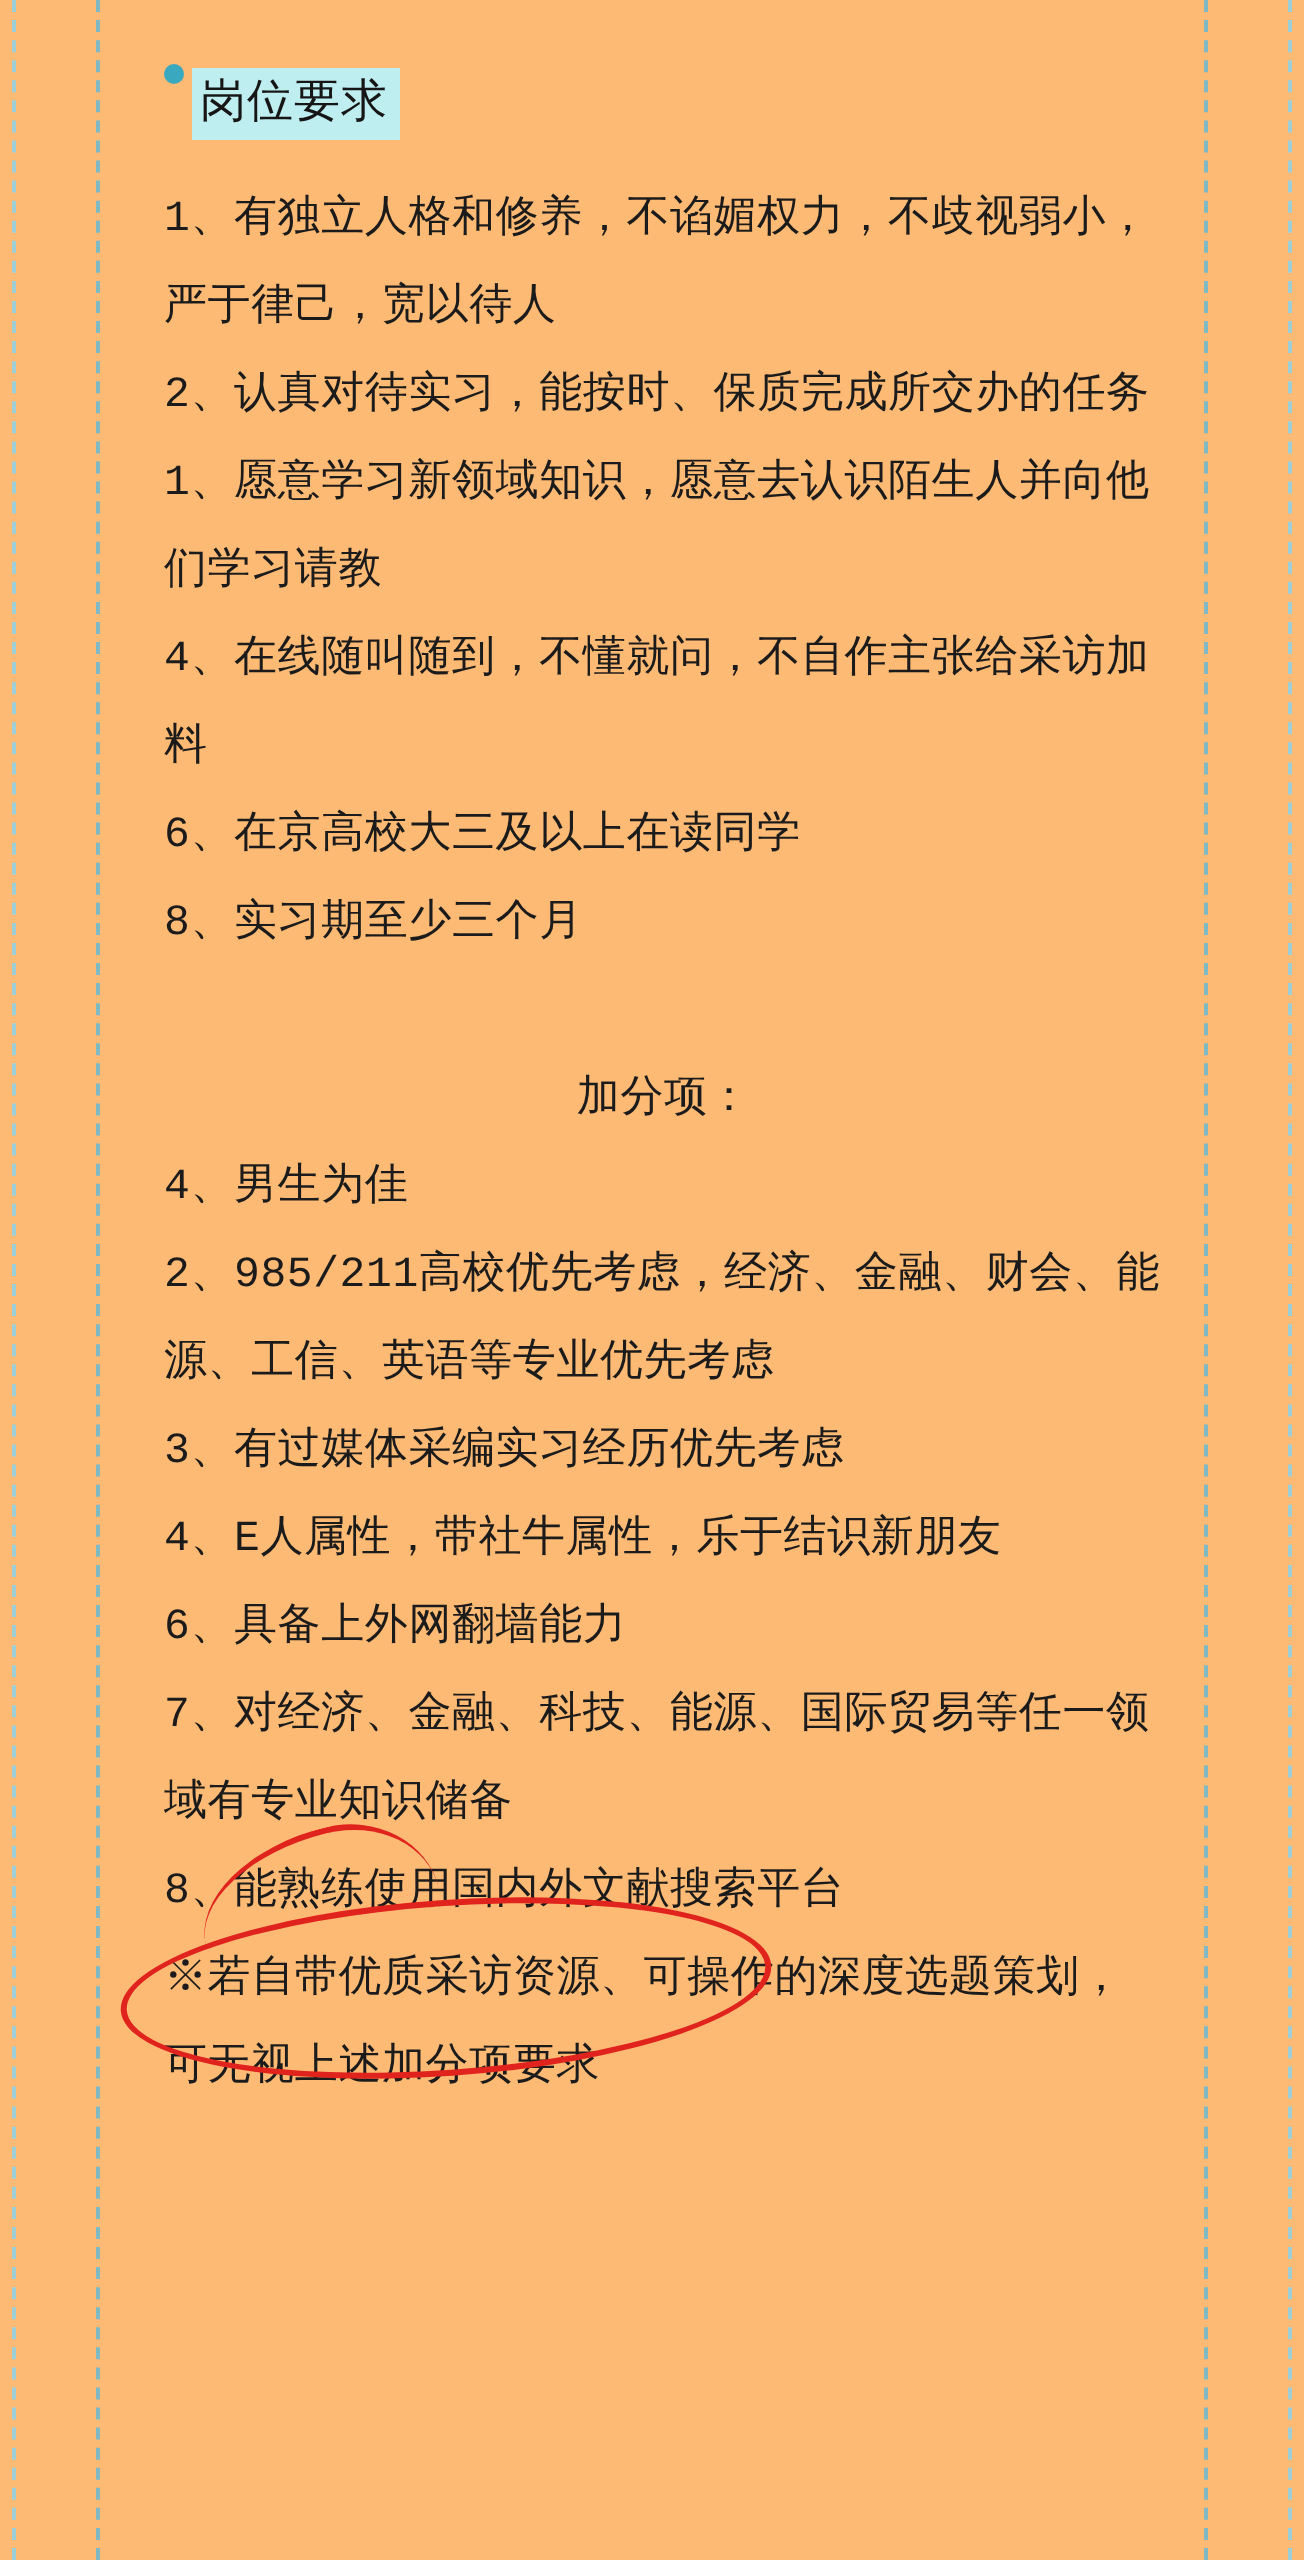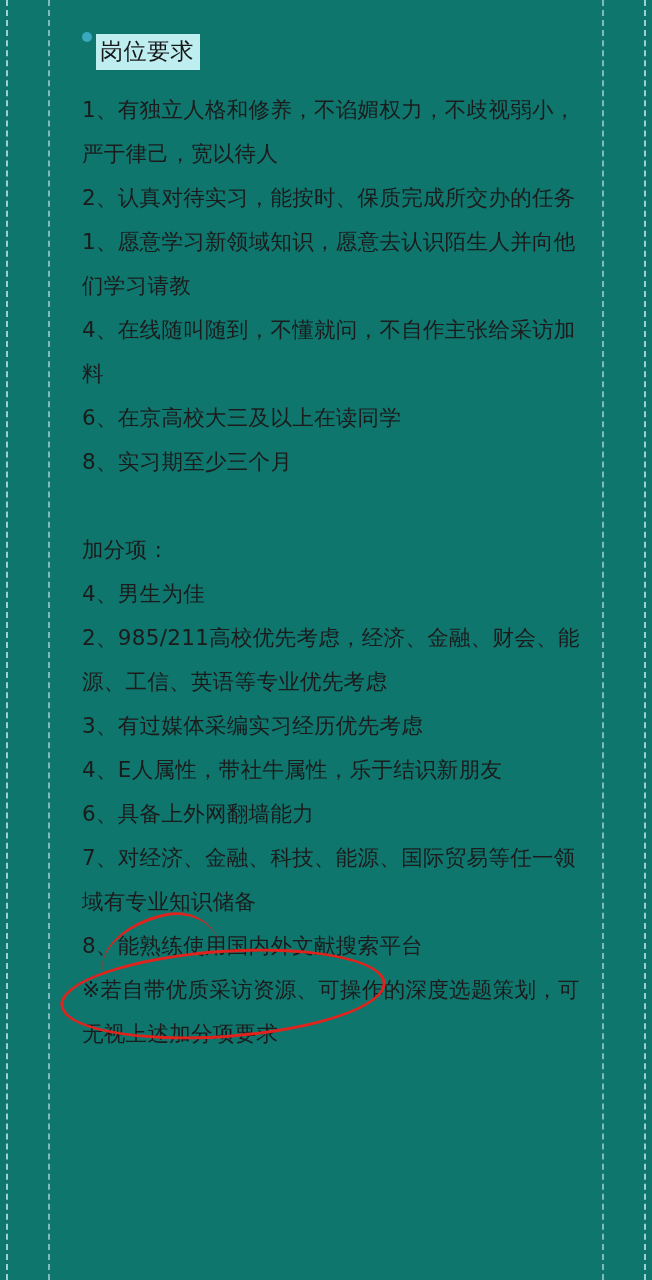--- a/index.html
+++ b/index.html
@@ -12,21 +12,21 @@
     background: #ffffff;
     font-family: "DejaVu Sans", sans-serif;
     overflow: hidden;
     position: relative;
   }
 
   
   .page {
     position: absolute;
     inset: 0;
-    background: #0f766e;
+    background: #fdba74;
   }
   .dash-left, .dash-right {
     position: absolute;
     top: 0;
     bottom: 0;
     width: 0;
     border-left: 2px dashed #7fb9c4;
   }
   .dash-left { left: 48px; }
   .dash-right { right: 48px; }
@@ -67,32 +67,34 @@
     position: relative;
     top: 8px;
     left: -2px;
   }
 
   .body-block {
     font-size: 21.5px;
     line-height: 44px;
     color: #1b1b1b;
     letter-spacing: 0.3px;
+    font-family: Liberation Mono, monospace;
   }
   .body-block p {
     margin: 0;
     text-indent: 0;
   }
   .gap {
     height: 44px;
   }
   .sub-title {
     font-size: 21.5px;
     line-height: 44px;
     color: #1b1b1b;
+    text-align: center;
   }
 
   
   .ellipse {
     position: absolute;
     left: 60px;
     top: 950px;
     width: 320px;
     height: 82px;
     border: 3.5px solid #e0231d;

